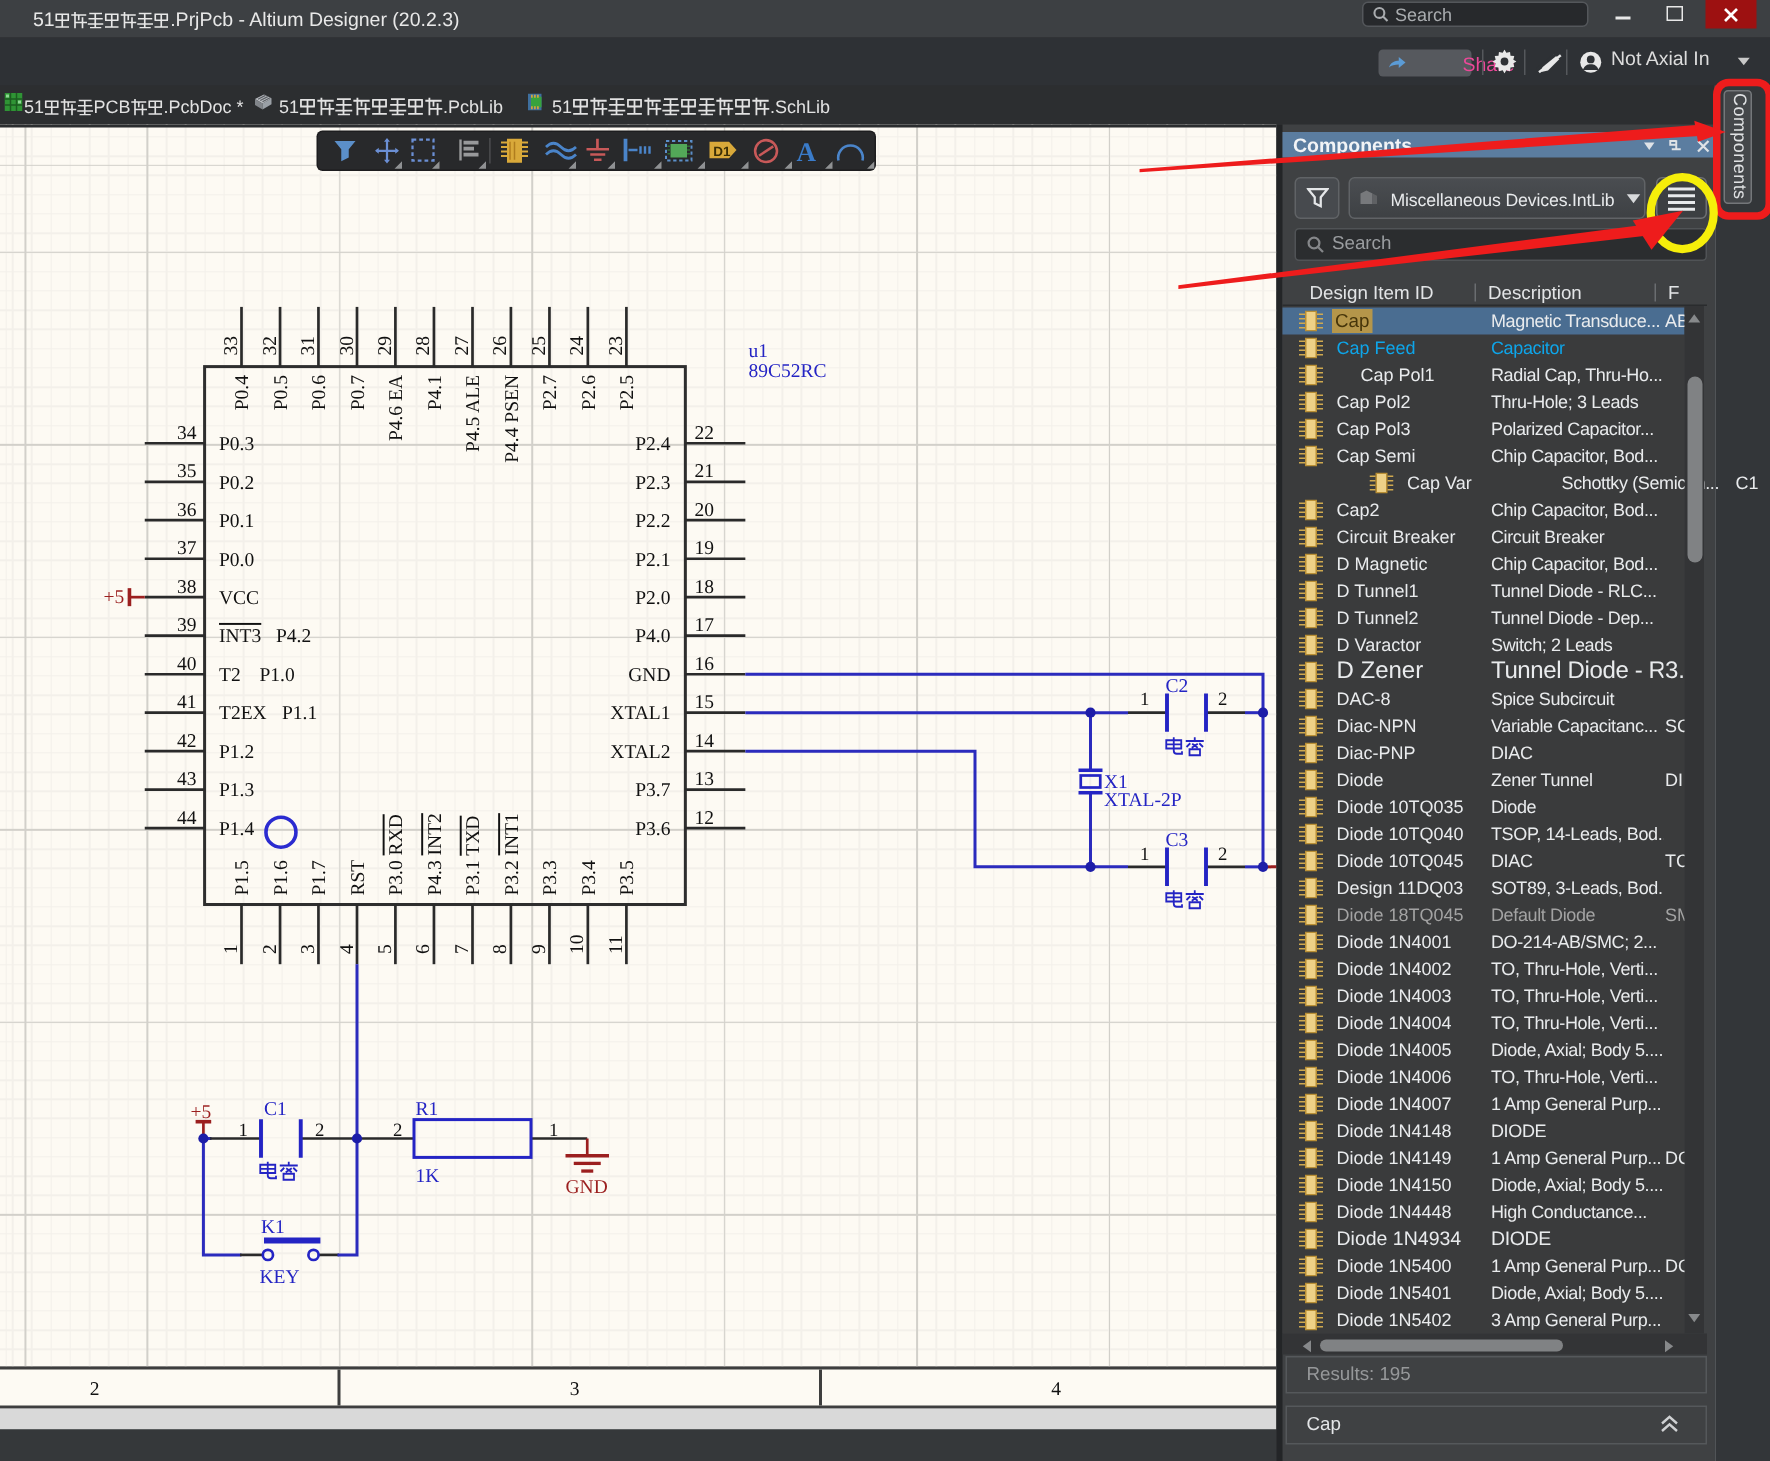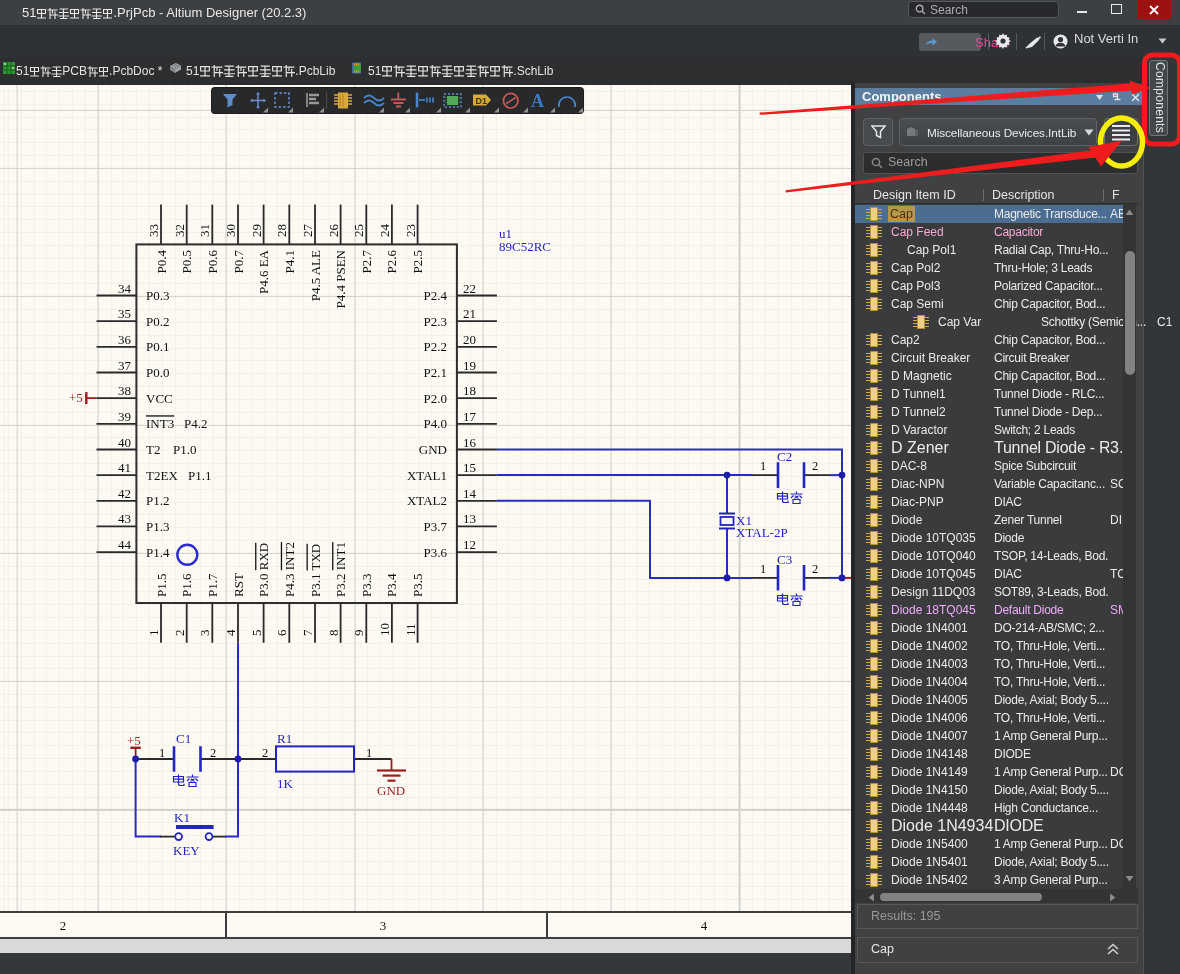--- a/index.html
+++ b/index.html
@@ -81,21 +81,21 @@
     <path d="M4.5 9.5 L12 2 L15.5 5.5 L8 13 L3.5 14 Z" fill="#e8e8e8"></path>
     <path d="M0.5 12.5 L14 1.5" stroke="#2e3135" stroke-width="2.2"></path>
     <path d="M2 14.2 L16.5 2.8" stroke="#e8e8e8" stroke-width="1.6"></path>
   </svg>
 <div class="abs" style="left:1044px;top:33px;width:1px;height:17px;background:#55585c"></div>
 <svg class="abs" style="left:1053px;top:33.5px" width="15" height="15" viewBox="0 0 15 15">
     <circle cx="7.5" cy="7.5" r="7" fill="#e8e8e8"></circle>
     <circle cx="7.5" cy="5.6" r="2.6" fill="#2e3135"></circle>
     <path d="M2.2 12.6 C3.3 9.6 5.2 8.8 7.5 8.8 C9.8 8.8 11.7 9.6 12.8 12.6 Z" fill="#2e3135"></path>
   </svg>
-<div class="abs" style="left:1074px;top:31px;font-size:13px;color:#dcdcdc">Not Verti In</div>
+<div class="abs" style="left:1074px;top:31px;font-size:13px;color:#dcdcdc">Not Axial In</div>
 <svg class="abs" style="left:1158px;top:38px" width="9" height="6" viewBox="0 0 9 6">
     <path d="M0.5 0.5 L8.5 0.5 L4.5 5.5 Z" fill="#c8c8c8"></path>
   </svg>
 <svg class="abs" style="left:3px;top:62px" width="12" height="12" viewBox="0 0 12 12">
     <rect x="0" y="0" width="12" height="12" fill="#2f9435"></rect>
     <path d="M0 4h12M0 8h12M4 0v12M8 0v12" stroke="#1c5c20" stroke-width="1"></path>
     <rect x="1" y="1" width="2" height="2" fill="#8fd894"></rect>
     <rect x="9" y="5" width="2" height="2" fill="#8fd894"></rect>
   </svg>
 <div class="abs" style="left:16px;top:64px;font-size:12px;color:#e2e2e2">51<svg width="11" height="11" viewBox="0 0 11 11" style="vertical-align:-2px">
@@ -450,21 +450,21 @@
 <div class="abs" style="left:855px;top:204px;width:268px;height:685px;background:#3a3b3c;overflow:hidden"></div>
 <div class="abs" style="left:855px;top:204.5px;width:268px;height:18px;background:#4a6d91;font-size:12px;color:#e9ebed;line-height:18px">
 <svg class="abs" style="left:11px;top:2px" width="16" height="14" viewBox="0 0 16 14">
       <path d="M0 2.5h4M0 5.5h4M0 8.5h4M0 11.5h4M12 2.5h4M12 5.5h4M12 8.5h4M12 11.5h4" stroke="#cfa94f" stroke-width="1.1"></path>
       <rect x="4.5" y="0.5" width="7" height="13" fill="#eed187" stroke="#b98f35" stroke-width="1"></rect>
     </svg>
 <span class="abs" style="left:33px;top:1px;height:16px;background:#b5964a;color:#46350a;padding:0 2px;line-height:16px;font-size:12.5px">Cap</span>
 <span class="abs" style="left:139px;width:115px;overflow:hidden;white-space:nowrap;letter-spacing:-.25px">Magnetic Transduce...</span>
 <span class="abs" style="left:255px">AB</span>
 </div>
-<div class="abs" style="left:855px;top:222.5px;width:268px;height:18px;font-size:12px;color:#f9a8d4;line-height:18px">
+<div class="abs" style="left:855px;top:222.5px;width:268px;height:18px;font-size:12px;color:#0ea5e9;line-height:18px">
 <svg class="abs" style="left:11px;top:2px" width="16" height="14" viewBox="0 0 16 14">
       <path d="M0 2.5h4M0 5.5h4M0 8.5h4M0 11.5h4M12 2.5h4M12 5.5h4M12 8.5h4M12 11.5h4" stroke="#cfa94f" stroke-width="1.1"></path>
       <rect x="4.5" y="0.5" width="7" height="13" fill="#eed187" stroke="#b98f35" stroke-width="1"></rect>
     </svg>
 <span class="abs" style="left:36px">Cap Feed</span>
 <span class="abs" style="left:139px;width:115px;overflow:hidden;white-space:nowrap;letter-spacing:-.25px">Capacitor</span>
 </div>
 <div class="abs" style="left:855px;top:240.5px;width:268px;height:18px;font-size:12px;color:#e9ebed;line-height:18px">
 <svg class="abs" style="left:11px;top:2px" width="16" height="14" viewBox="0 0 16 14">
       <path d="M0 2.5h4M0 5.5h4M0 8.5h4M0 11.5h4M12 2.5h4M12 5.5h4M12 8.5h4M12 11.5h4" stroke="#cfa94f" stroke-width="1.1"></path>
@@ -623,21 +623,21 @@
 <span class="abs" style="left:255px">TC</span>
 </div>
 <div class="abs" style="left:855px;top:582.5px;width:268px;height:18px;font-size:12px;color:#e9ebed;line-height:18px">
 <svg class="abs" style="left:11px;top:2px" width="16" height="14" viewBox="0 0 16 14">
       <path d="M0 2.5h4M0 5.5h4M0 8.5h4M0 11.5h4M12 2.5h4M12 5.5h4M12 8.5h4M12 11.5h4" stroke="#cfa94f" stroke-width="1.1"></path>
       <rect x="4.5" y="0.5" width="7" height="13" fill="#eed187" stroke="#b98f35" stroke-width="1"></rect>
     </svg>
 <span class="abs" style="left:36px">Design 11DQ03</span>
 <span class="abs" style="left:139px;width:115px;overflow:hidden;white-space:nowrap;letter-spacing:-.25px">SOT89, 3-Leads, Bod...</span>
 </div>
-<div class="abs" style="left:855px;top:600.5px;width:268px;height:18px;font-size:12px;color:#f0abfc;line-height:18px">
+<div class="abs" style="left:855px;top:600.5px;width:268px;height:18px;font-size:12px;color:#a3a3a3;line-height:18px">
 <svg class="abs" style="left:11px;top:2px" width="16" height="14" viewBox="0 0 16 14">
       <path d="M0 2.5h4M0 5.5h4M0 8.5h4M0 11.5h4M12 2.5h4M12 5.5h4M12 8.5h4M12 11.5h4" stroke="#cfa94f" stroke-width="1.1"></path>
       <rect x="4.5" y="0.5" width="7" height="13" fill="#eed187" stroke="#b98f35" stroke-width="1"></rect>
     </svg>
 <span class="abs" style="left:36px">Diode 18TQ045</span>
 <span class="abs" style="left:139px;width:115px;overflow:hidden;white-space:nowrap;letter-spacing:-.25px">Default Diode</span>
 <span class="abs" style="left:255px">SM</span>
 </div>
 <div class="abs" style="left:855px;top:618.5px;width:268px;height:18px;font-size:12px;color:#e9ebed;line-height:18px">
 <svg class="abs" style="left:11px;top:2px" width="16" height="14" viewBox="0 0 16 14">
@@ -721,21 +721,21 @@
 <span class="abs" style="left:139px;width:115px;overflow:hidden;white-space:nowrap;letter-spacing:-.25px">Diode, Axial; Body 5....</span>
 </div>
 <div class="abs" style="left:855px;top:798.5px;width:268px;height:18px;font-size:12px;color:#e9ebed;line-height:18px">
 <svg class="abs" style="left:11px;top:2px" width="16" height="14" viewBox="0 0 16 14">
       <path d="M0 2.5h4M0 5.5h4M0 8.5h4M0 11.5h4M12 2.5h4M12 5.5h4M12 8.5h4M12 11.5h4" stroke="#cfa94f" stroke-width="1.1"></path>
       <rect x="4.5" y="0.5" width="7" height="13" fill="#eed187" stroke="#b98f35" stroke-width="1"></rect>
     </svg>
 <span class="abs" style="left:36px">Diode 1N4448</span>
 <span class="abs" style="left:139px;width:115px;overflow:hidden;white-space:nowrap;letter-spacing:-.25px">High Conductance...</span>
 </div>
-<div class="abs" style="left:855px;top:816.5px;width:268px;height:18px;font-size:16px;color:#e9ebed;line-height:18px">
+<div class="abs" style="left:855px;top:816.5px;width:268px;height:18px;font-size:13px;color:#e9ebed;line-height:18px">
 <svg class="abs" style="left:11px;top:2px" width="16" height="14" viewBox="0 0 16 14">
       <path d="M0 2.5h4M0 5.5h4M0 8.5h4M0 11.5h4M12 2.5h4M12 5.5h4M12 8.5h4M12 11.5h4" stroke="#cfa94f" stroke-width="1.1"></path>
       <rect x="4.5" y="0.5" width="7" height="13" fill="#eed187" stroke="#b98f35" stroke-width="1"></rect>
     </svg>
 <span class="abs" style="left:36px">Diode 1N4934</span>
 <span class="abs" style="left:139px;width:115px;overflow:hidden;white-space:nowrap;letter-spacing:-.25px">DIODE</span>
 </div>
 <div class="abs" style="left:855px;top:834.5px;width:268px;height:18px;font-size:12px;color:#e9ebed;line-height:18px">
 <svg class="abs" style="left:11px;top:2px" width="16" height="14" viewBox="0 0 16 14">
       <path d="M0 2.5h4M0 5.5h4M0 8.5h4M0 11.5h4M12 2.5h4M12 5.5h4M12 8.5h4M12 11.5h4" stroke="#cfa94f" stroke-width="1.1"></path>

